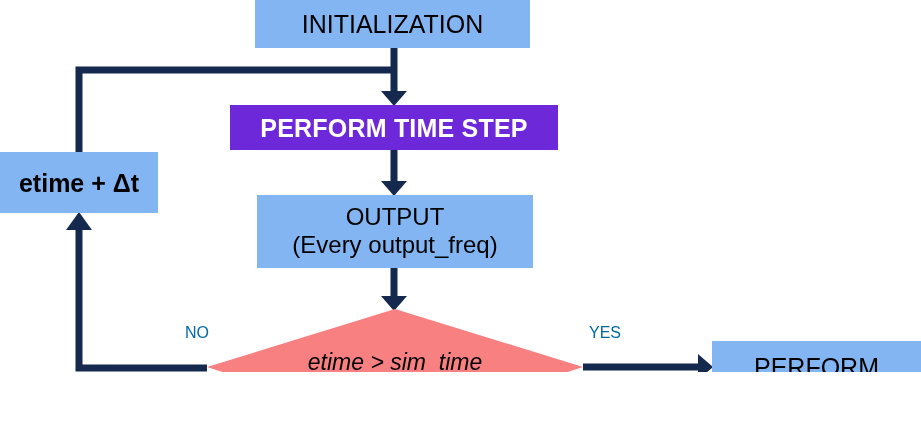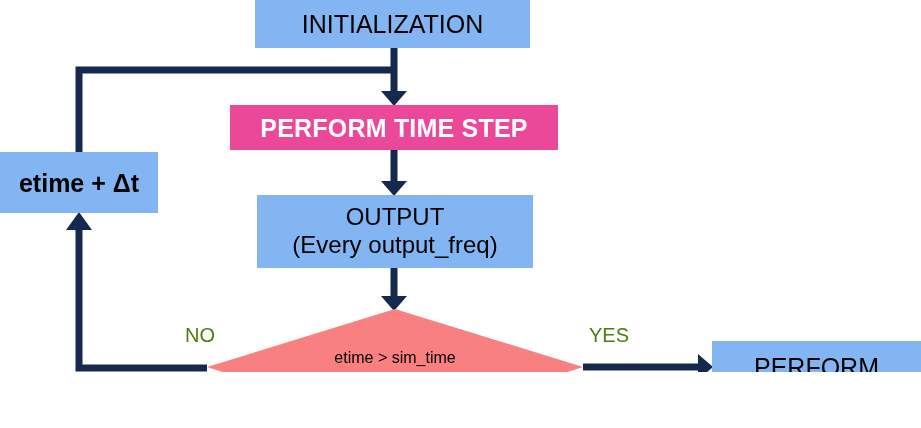--- a/index.html
+++ b/index.html
@@ -31,21 +31,21 @@
     text-align: center;
     box-sizing: border-box;
     color: #000000;
     line-height: 1.12;
     z-index: 3;
   }
   .node-light {
     background: #82B5F2;
   }
   .node-dark {
-    background: #ec4899;
+    background: #6d28d9;
     color: #ffffff;
     font-weight: bold;
     text-align: right;
   }
   #node-initialization {
     left: 255px;
     top: 0px;
     width: 275px;
     height: 48px;
     font-size: 25px;
@@ -79,43 +79,44 @@
   }
   #node-finalize {
     left: 712px;
     top: 341px;
     width: 209px;
     height: 52px;
     font-size: 25px;
   }
   .edge-label {
     position: absolute;
-    font-size: 20px;
-    color: #4d7c0f;
+    font-size: 16px;
+    color: #0369a1;
     z-index: 4;
     white-space: nowrap;
   }
   #label-no {
     left: 185px;
     top: 324px;
   }
   #label-yes {
     left: 566px;
     top: 324px;
     margin-left: 23px;
   }
   .diamond-text {
     position: absolute;
     left: 207px;
     top: 349px;
     width: 376px;
     text-align: center;
-    font-size: 16px;
+    font-size: 23px;
     color: #000000;
     z-index: 4;
+    font-style: italic;
   }
 </style>
 </head>
 <body>
 
 <div id="flowchart-canvas">
 
   <svg class="svg-layer" viewBox="0 0 921 428" xmlns="http://www.w3.org/2000/svg">
     <defs>
       <marker id="arrow-down" markerWidth="10" markerHeight="10" refX="5" refY="8" orient="auto" markerUnits="userSpaceOnUse">

